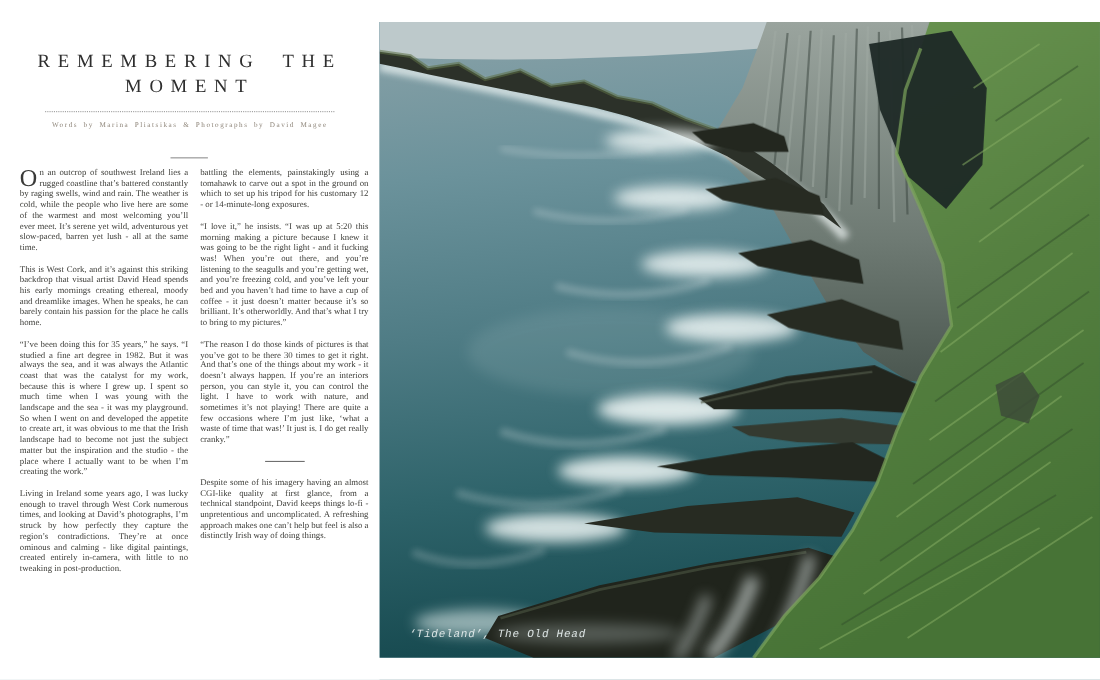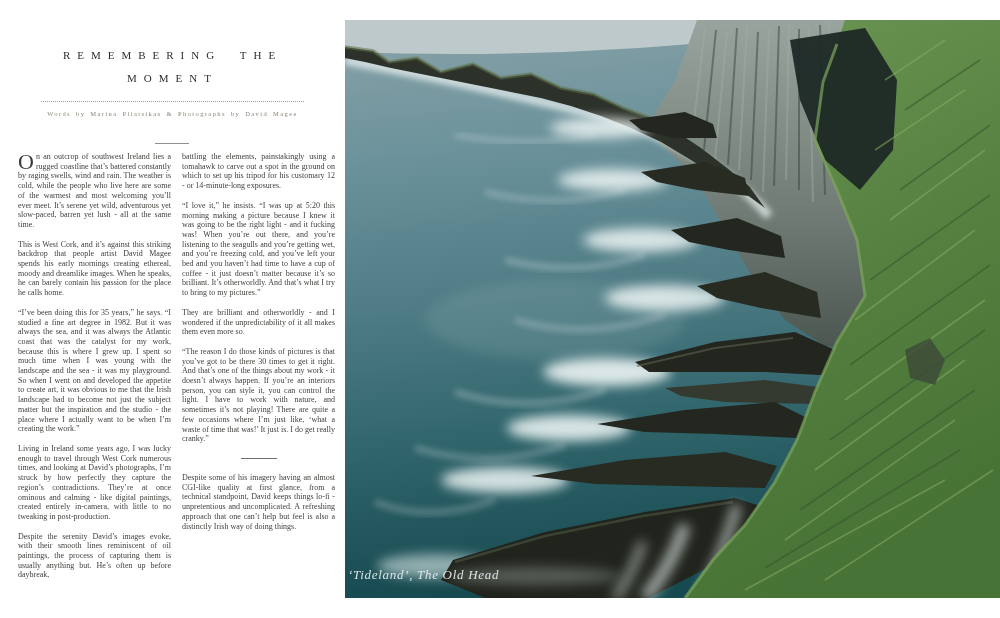--- a/index.html
+++ b/index.html
@@ -3,21 +3,21 @@
 <meta charset="utf-8">
 <style>
   html,body{margin:0;padding:0;}
   body{
     width:1000px;height:618px;background:#ffffff;position:relative;
     font-family:"Liberation Serif", serif;overflow:hidden;
   }
   .left-page{position:absolute;left:0;top:0;width:345px;height:618px;background:#fff;overflow:hidden;}
   .title{
     position:absolute;top:44px;left:20px;width:305px;text-align:center;
-    font-size:11px;letter-spacing:7px;word-spacing:9px;color:#2e2e2e;
+    font-size:17px;letter-spacing:7px;word-spacing:9px;color:#2e2e2e;
     line-height:23px;font-weight:400;margin:0;
   }
   .dotted-rule{position:absolute;left:41px;width:263px;border-top:1px dotted #9a9a9a;height:0;}
   .rule-under-title{top:101px;}
   .byline{
     position:absolute;top:110px;left:10px;width:325px;text-align:center;
     font-size:6.5px;letter-spacing:1.4px;word-spacing:2px;color:#8d8478;
   }
   .standfirst{
     position:absolute;top:128px;left:10px;width:325px;text-align:center;
@@ -40,48 +40,46 @@
   }
   .footer .dots{flex:1;border-top:1px dotted #9a9a9a;height:0;}
   .footer .line{width:33px;border-top:1px solid #b5b5b5;height:0;}
   .footer .gap{width:7px;}
   .page-num{font-size:8.5px;color:#5a5a56;padding:0 5px;line-height:8px;}
   .photo{
     position:absolute;left:345px;top:20px;width:655px;height:578px;overflow:hidden;background:#4f7c85;
   }
   .photo svg{display:block;width:655px;height:578px;}
   .photo-caption{
-    position:absolute;left:3px;bottom:15px;color:#e4ecec;
-    font-style:italic;font-size:13px;letter-spacing:.7px;opacity:.95;
+    position:absolute;left:27px;bottom:15px;color:#e4ecec;
+    font-style:italic;font-size:10px;letter-spacing:.7px;opacity:.95;font-family:Liberation Mono, monospace;
   }
 </style>
 </head>
 <body>
 
 <div class="left-page">
   <h1 class="title"><span>REMEMBERING THE</span><br><span>MOMENT</span></h1>
   <div class="dotted-rule rule-under-title"></div>
   <div class="byline">Words by Marina Pliatsikas &amp; Photographs by David Magee</div>
   <div class="mini-rule"></div>
 
   <div class="col col-left">
     <p><span class="dropcap">O</span><span>n an outcrop of southwest Ireland lies a rugged coastline that’s battered constantly by raging swells, wind and rain. The weather is cold, while the people who live here are some of the warmest and most welcoming you’ll ever meet. It’s serene yet wild, adventurous yet slow-paced, barren yet lush - all at the same time.</span></p>
-    <p>This is West Cork, and it’s against this striking backdrop that people artist David Magee spends his early mornings creating ethereal, moody and dreamlike images. When he speaks, he can barely contain his passion for the place he calls home.</p>
+    <p>This is West Cork, and it’s against this striking backdrop that visual artist David Head spends his early mornings creating ethereal, moody and dreamlike images. When he speaks, he can barely contain his passion for the place he calls home.</p>
     <p>“I’ve been doing this for 35 years,” he says. “I studied a fine art degree in 1982. But it was always the sea, and it was always the Atlantic coast that was the catalyst for my work, because this is where I grew up. I spent so much time when I was young with the landscape and the sea - it was my playground. So when I went on and developed the appetite to create art, it was obvious to me that the Irish landscape had to become not just the subject matter but the inspiration and the studio - the place where I actually want to be when I’m creating the work.”</p>
     <p>Living in Ireland some years ago, I was lucky enough to travel through West Cork numerous times, and looking at David’s photographs, I’m struck by how perfectly they capture the region’s contradictions. They’re at once ominous and calming - like digital paintings, created entirely in-camera, with little to no tweaking in post-production.</p>
-    <p>Despite the serenity David’s images evoke, with their smooth lines reminiscent of oil paintings, the process of capturing them is usually anything but. He’s often up before daybreak,</p>
   </div>
 
   <div class="col col-right">
     <p>battling the elements, painstakingly using a tomahawk to carve out a spot in the ground on which to set up his tripod for his customary 12 - or 14-minute-long exposures.</p>
     <p>“I love it,” he insists. “I was up at 5:20 this morning making a picture because I knew it was going to be the right light - and it fucking was! When you’re out there, and you’re listening to the seagulls and you’re getting wet, and you’re freezing cold, and you’ve left your bed and you haven’t had time to have a cup of coffee - it just doesn’t matter because it’s so brilliant. It’s otherworldly. And that’s what I try to bring to my pictures.”</p>
-    <p>They are brilliant and otherworldly - and I wondered if the unpredictability of it all makes them even more so.</p>
     <p>“The reason I do those kinds of pictures is that you’ve got to be there 30 times to get it right. And that’s one of the things about my work - it doesn’t always happen. If you’re an interiors person, you can style it, you can control the light. I have to work with nature, and sometimes it’s not playing! There are quite a few occasions where I’m just like, ‘what a waste of time that was!’ It just is. I do get really cranky.”</p>
     <div class="col-divider"></div>
-    <p>Despite some of his imagery having an almost CGI-like quality at first glance, from a technical standpoint, David keeps things lo-fi - unpretentious and uncomplicated. A refreshing approach that one can’t help but feel is also a distinctly Irish way of doing things.</p>
+    <p>Despite some of his imagery having an almost CGI-like quality at first glance, from a technical standpoint, David keeps things lo-fi - unpretentious and uncomplicated. A refreshing approach makes one can’t help but feel is also a distinctly Irish way of doing things.</p>
   </div>
 
   <div class="footer">
     <div class="dots"></div>
     <div class="gap"></div>
     <div class="line"></div>
     <div class="page-num">62</div>
     <div class="line"></div>
     <div class="gap"></div>
     <div class="dots"></div>

